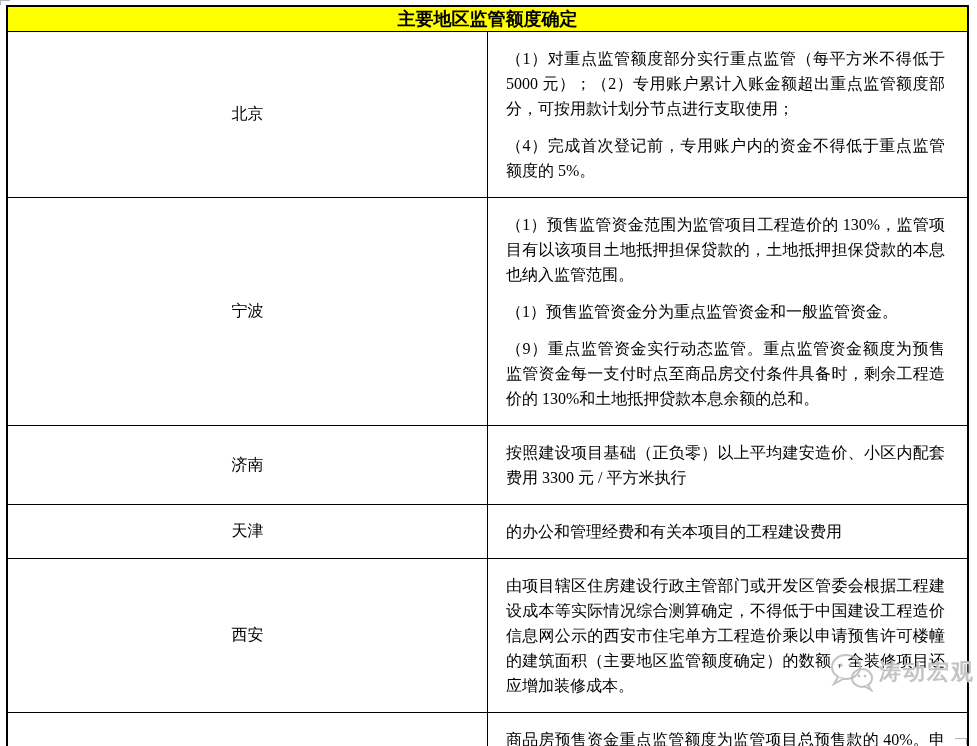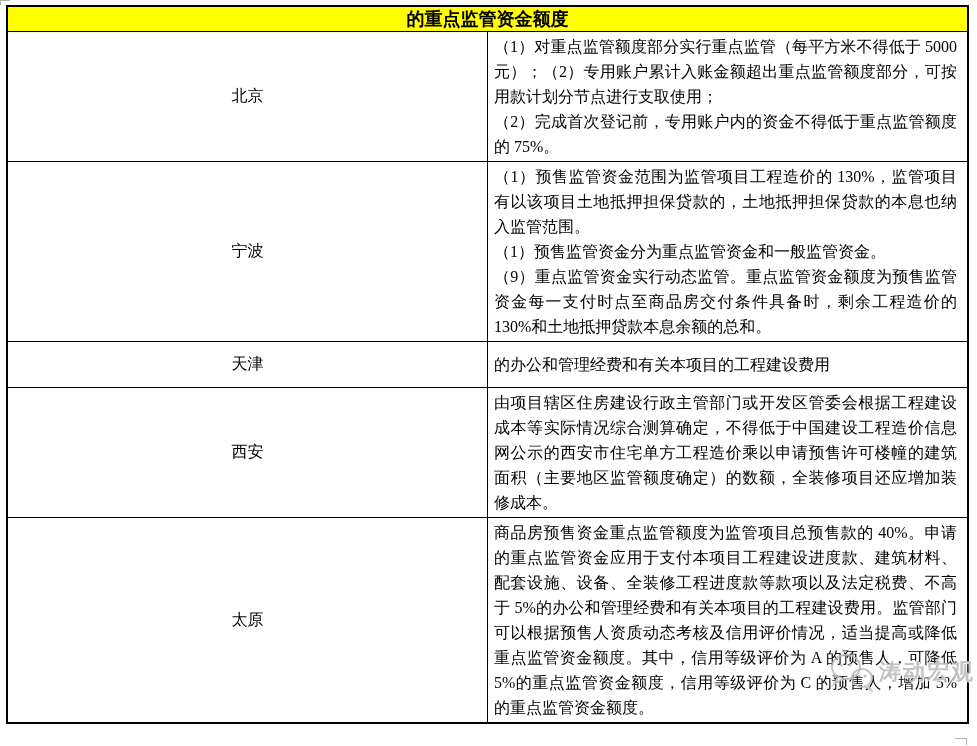--- a/index.html
+++ b/index.html
@@ -46,21 +46,21 @@
     text-align: center;
     font-size: 16px;
     padding: 12px 2px;
   }
   td.content-cell {
     font-size: 16px;
     line-height: 25px;
     padding: 2px 10px 2px 6px;
   }
   td.content-cell p {
-    margin: 0;
+    margin: 12px;
     padding: 0;
     text-align: justify;
     text-justify: inter-ideograph;
   }
   .watermark {
     position: absolute;
     right: 2px;
     top: 652px;
     display: flex;
     align-items: center;
@@ -97,41 +97,47 @@
 <body>
 
 <div class="page">
 
   <div class="crop-mark tl"></div>
   <div class="crop-mark br"></div>
 
   <table class="quota-table">
     <tbody>
       <tr>
-        <td class="title-cell" colspan="2">的重点监管资金额度</td>
+        <td class="title-cell" colspan="2">主要地区监管额度确定</td>
       </tr>
 
       <tr style="height:76px">
         <td class="region-cell">北京</td>
         <td class="content-cell">
           <p>（1）对重点监管额度部分实行重点监管（每平方米不得低于 5000 元）；（2）专用账户累计入账金额超出重点监管额度部分，可按用款计划分节点进行支取使用；</p>
-          <p>（2）完成首次登记前，专用账户内的资金不得低于重点监管额度的 75%。</p>
+          <p>（4）完成首次登记前，专用账户内的资金不得低于重点监管额度的 5%。</p>
         </td>
       </tr>
 
       <tr style="height:132px">
         <td class="region-cell">宁波</td>
         <td class="content-cell">
           <p>（1）预售监管资金范围为监管项目工程造价的 130%，监管项目有以该项目土地抵押担保贷款的，土地抵押担保贷款的本息也纳入监管范围。</p>
           <p>（1）预售监管资金分为重点监管资金和一般监管资金。</p>
           <p>（9）重点监管资金实行动态监管。重点监管资金额度为预售监管资金每一支付时点至商品房交付条件具备时，剩余工程造价的 130%和土地抵押贷款本息余额的总和。</p>
         </td>
       </tr>
 
 
+      <tr style="height:25px">
+        <td class="region-cell">济南</td>
+        <td class="content-cell">
+          <p>按照建设项目基础（正负零）以上平均建安造价、小区内配套费用 3300 元 / 平方米执行</p>
+        </td>
+      </tr>
 
       <tr style="height:25px">
         <td class="region-cell">天津</td>
         <td class="content-cell">
           <p>的办公和管理经费和有关本项目的工程建设费用</p>
         </td>
       </tr>
 
       <tr style="height:80px">
         <td class="region-cell">西安</td>

